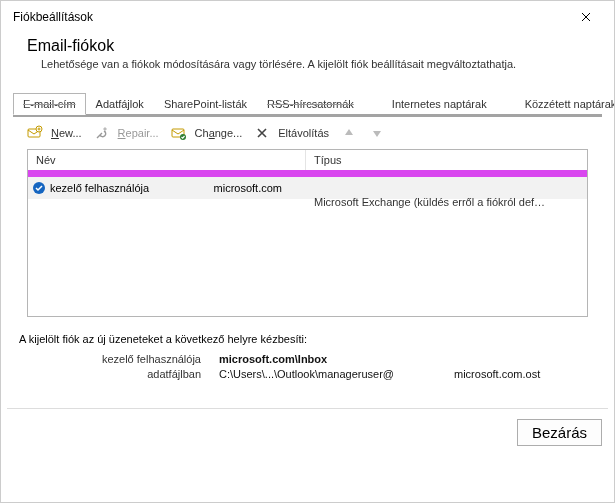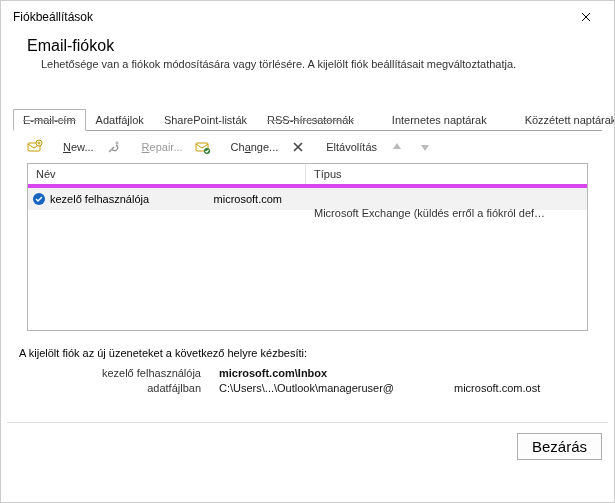--- a/index.html
+++ b/index.html
@@ -28,23 +28,23 @@
     display: flex; align-items: center; justify-content: center;
     font-size: 14px;
     cursor: pointer;
   }
   .header-block { padding: 4px 20px 10px 26px; }
   .header-title { font-size: 16px; margin-bottom: 3px; }
   .header-desc { font-size: 11px; color: #333; padding-left: 14px; }
   .tabs-wrap { padding: 0 12px; }
   .tabs {
     display: flex;
-    border-bottom: 1px solid #a3a3a3;
-    font-size: 11px;
-    margin-top: 28px;
+    border-bottom: 3px solid #a3a3a3;
+    font-size: 11px;
+    margin-top: 12px;
   }
   .tab {
     padding: 4px 9px 4px 9px;
     border: 1px solid transparent;
     border-bottom: none;
     position: relative;
     top: 1px;
     cursor: pointer;
     white-space: nowrap;
     color: #333;
@@ -57,38 +57,38 @@
   .tab.strike { text-decoration: line-through; text-decoration-color: #999; }
   .tab-spacer { flex: 0 0 18px; }
   .toolbar {
     display: flex;
     align-items: center;
     padding: 6px 6px 6px 10px;
     gap: 4px;
     font-size: 11px;
   }
   .tbtn {
-    display: flex; align-items: center; gap: 20px;
+    display: flex; align-items: center; gap: 8px;
     padding: 2px 4px;
     cursor: pointer;
     color: #333;
   }
   .tbtn.disabled { color: #999; cursor: default; }
   .tbtn .ic { width:16px; height:16px; display:flex; align-items:center; justify-content:center; }
   .tbtn .lbl u { text-decoration: underline; }
   .grid-border {
     margin: 0 14px;
     border: 1px solid #b5b5b5;
     height: 168px;
     overflow: hidden;
     background: #fff;
   }
   .grid-header {
     display: flex;
-    border-bottom: 4px solid #d946ef;
+    border-bottom: 7px solid #d946ef;
     font-size: 11px;
     color: #333;
     background: #fff;
     justify-content: center;
   }
   .gh-cell {
     padding: 4px 8px;
     border-right: 1px solid #e4e4e4;
   }
   .gh-nev { width: 278px; }

